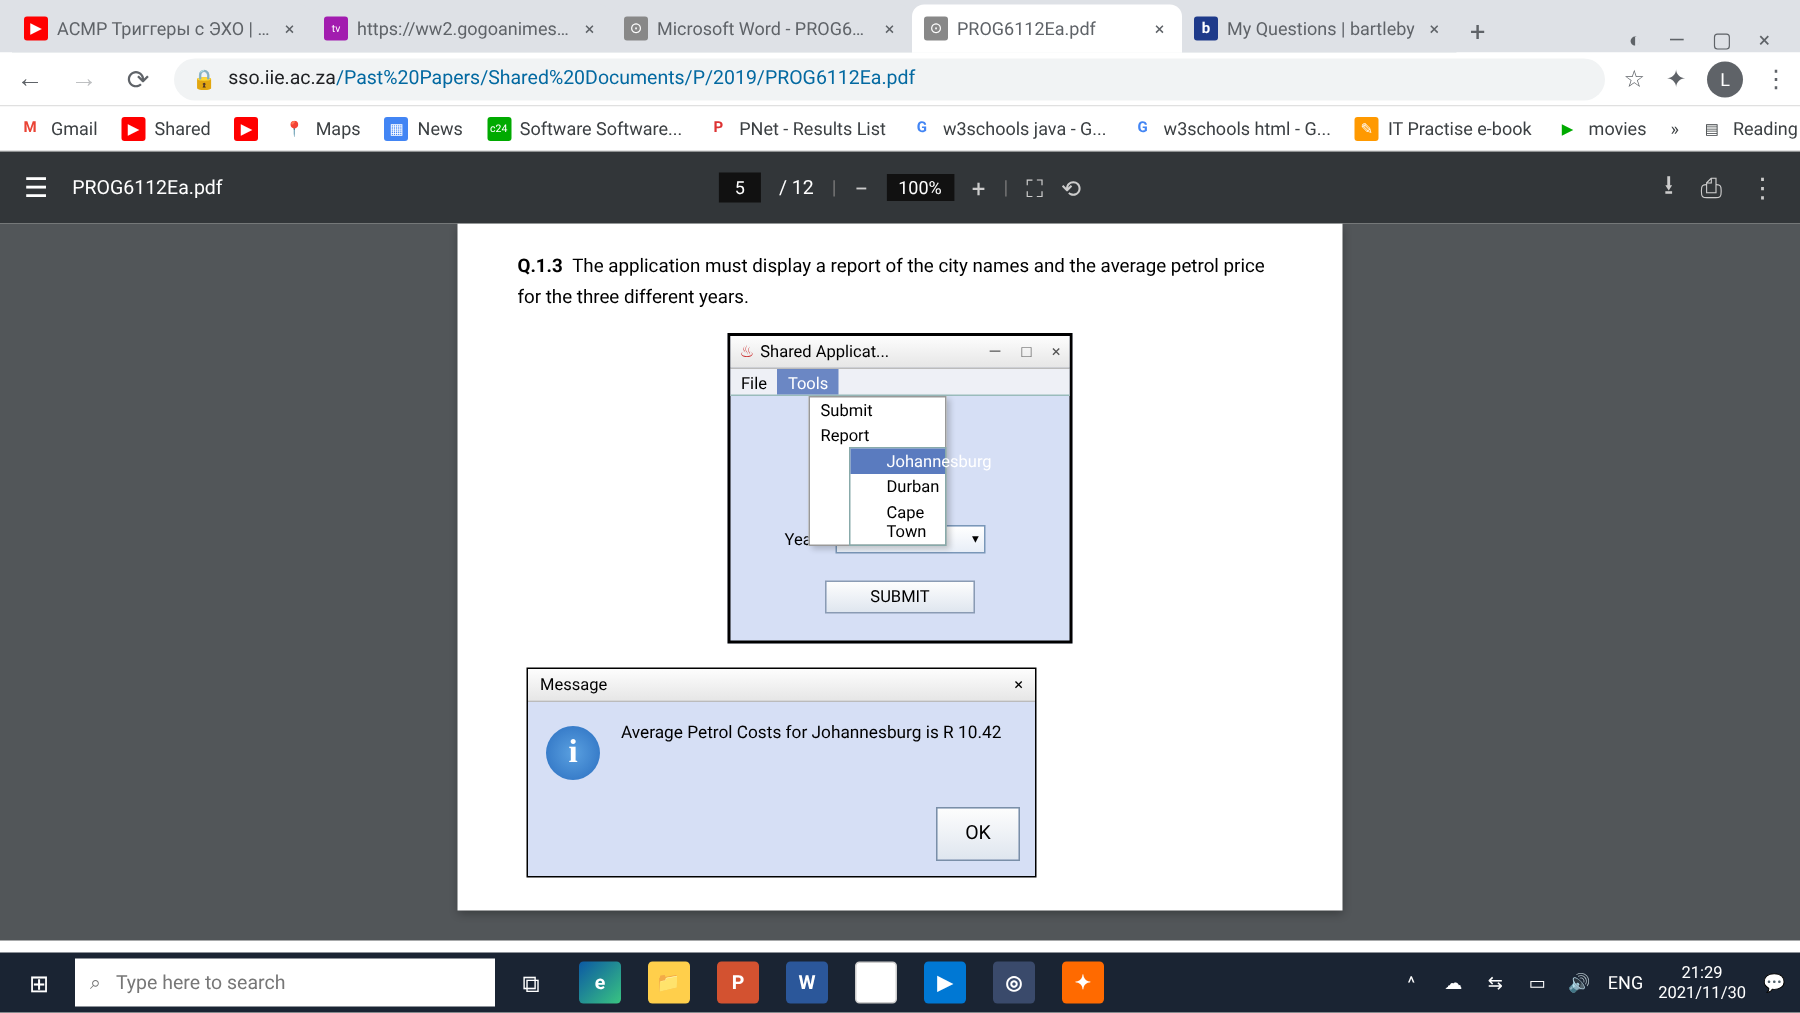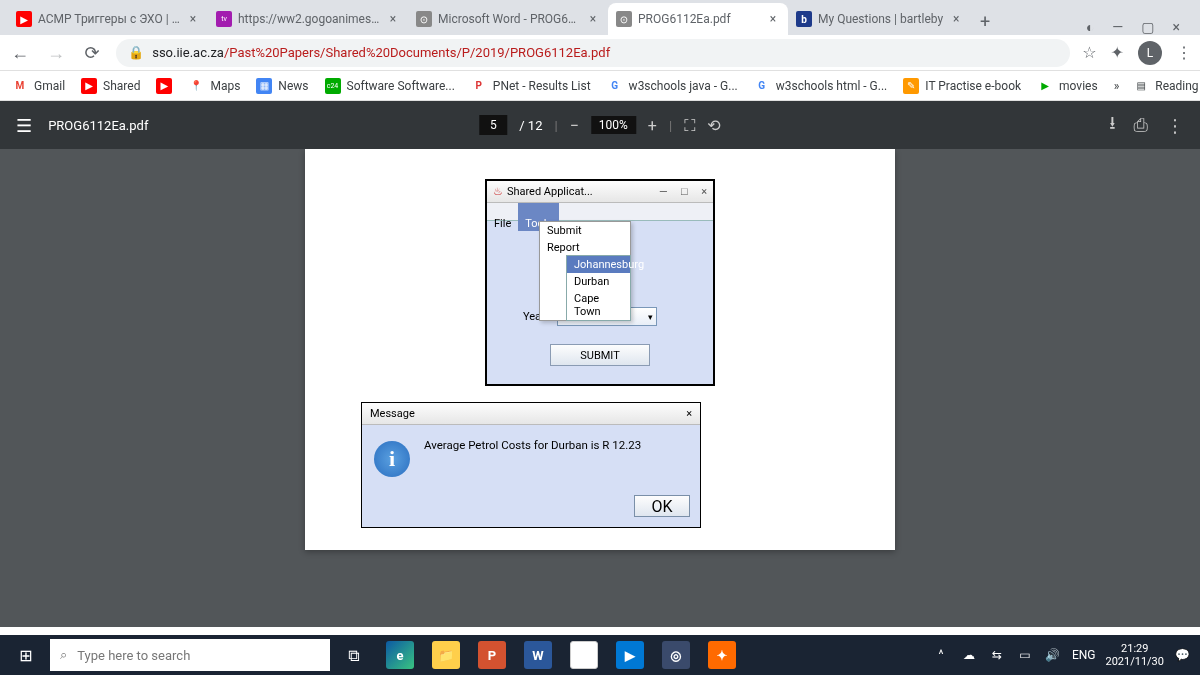--- a/index.html
+++ b/index.html
@@ -9,21 +9,21 @@
 .tab.active{background:#fff}
 .tab-icon{width:16px;height:16px;border-radius:2px;flex-shrink:0;display:flex;align-items:center;justify-content:center;font-size:10px;color:#fff}
 .tab-close{width:14px;height:14px;border-radius:50%;display:flex;align-items:center;justify-content:center;font-size:12px;color:#5f6368;flex-shrink:0;margin-left:auto}
 .tab-title{white-space:nowrap;overflow:hidden;text-overflow:ellipsis;flex:1}
 .newtab{width:28px;height:28px;display:flex;align-items:center;justify-content:center;font-size:18px;color:#5f6368;cursor:pointer}
 .winctrl{margin-left:auto;display:flex;gap:18px;padding-right:12px;align-items:center;color:#5f6368}
 .winctrl span{font-size:14px}
 .addrbar{height:36px;background:#fff;display:flex;align-items:center;padding:0 8px;gap:12px;border-bottom:1px solid #e0e0e0}
 .navbtn{width:24px;height:24px;display:flex;align-items:center;justify-content:center;color:#5f6368;font-size:18px;cursor:pointer}
 .urlbox{flex:1;height:28px;background:#f1f3f4;border-radius:14px;display:flex;align-items:center;padding:0 12px;gap:8px;font-size:13px;color:#202124}
-.urlpath{color:#b91c1c}
+.urlpath{color:#0369a1}
 .rightctrl{display:flex;gap:14px;align-items:center;color:#5f6368;font-size:16px}
 .avatar{width:24px;height:24px;border-radius:50%;background:#5f6368;color:#fff;display:flex;align-items:center;justify-content:center;font-size:12px}
 .bookbar{height:30px;background:#fff;display:flex;align-items:center;padding:0 12px;gap:16px;font-size:12px;color:#3c4043;border-bottom:1px solid #e0e0e0}
 .bm{display:flex;align-items:center;gap:6px;cursor:pointer;white-space:nowrap}
 .bm-icon{width:16px;height:16px;border-radius:2px;display:flex;align-items:center;justify-content:center;font-size:10px}
 .bm-more{margin-left:auto;display:flex;gap:14px;align-items:center}
 .pdfbar{height:48px;background:#323639;color:#fff;display:flex;align-items:center;padding:0 16px;font-size:13px}
 .pdfbar .ham{font-size:18px;margin-right:16px;cursor:pointer}
 .pdfbar .title{flex:0 0 auto}
 .pdfcenter{position:absolute;left:50%;transform:translateX(-50%);display:flex;align-items:center;gap:12px}
@@ -36,40 +36,40 @@
 .pdfview::-webkit-scrollbar-track{background:#f1f1f1}
 .pdfview::-webkit-scrollbar-thumb{background:#c1c1c1}
 .page{width:590px;background:#fff;margin:0 auto;padding:18px 40px 22px;box-shadow:0 2px 6px rgba(0,0,0,.3)}
 .qline{font-size:12.5px;line-height:1.7;color:#000;margin-bottom:2px}
 .qline b{font-weight:700}
 .app1{width:230px;border:2px solid #000;margin:12px auto 16px;background:#d6dff5}
 .app1-title{height:22px;background:linear-gradient(#fdfdfd,#e6e6e6);display:flex;align-items:center;padding:0 6px;font-size:11px;gap:4px;border-bottom:1px solid #bbb}
 .app1-title .spacer{flex:1}
 .app1-title .wc{font-size:11px;color:#555;cursor:pointer}
 .app1-menu{height:18px;background:#eef0f6;display:flex;font-size:11px;align-items:stretch;border-bottom:1px solid #9bb}
-.app1-menu .mi{padding:14px 7px;cursor:pointer}
+.app1-menu .mi{padding:3px 7px;cursor:pointer}
 .app1-menu .mi.sel{background:#6b87c4;color:#fff}
 .app1-body{padding:4px 10px 14px;position:relative}
 .dropdown{position:absolute;left:52px;top:0;background:#fff;border:1px solid #999;font-size:11px;width:92px;box-shadow:2px 2px 4px rgba(0,0,0,.2);z-index:2}
 .dropdown .di{padding:2px 7px;cursor:pointer}
 .dropdown .subcombo{border:1px solid #8aa;margin:-1px}
-.dropdown .ci{padding:2px 7px;cursor:pointer}
+.dropdown .ci{padding:2px 24px;cursor:pointer}
 .dropdown .ci.sel{background:#5a7bbf;color:#fff}
 .yrow{display:flex;align-items:center;gap:10px;font-size:11px;margin-top:82px;margin-left:26px}
 .ycombo{width:100px;height:19px;border:1px solid #7a97b8;background:linear-gradient(#fff,#e8eef7);display:flex;align-items:center;padding:0 6px;font-size:11px;cursor:pointer;position:relative}
 .ycombo::after{content:"▾";position:absolute;right:4px;font-size:9px}
 .subbtn{width:100px;height:22px;margin:18px auto 4px;background:linear-gradient(#fdfdfd,#dfe6ef);border:1px solid #8a9bb3;font-size:11px;display:flex;align-items:center;justify-content:center;cursor:pointer}
 .sample{font-size:12.5px;margin:10px 0 8px}
-.msgbox{width:340px;border:1px solid #000;margin-left:16px}
+.msgbox{width:340px;border:1px solid #000;margin-left:6px}
 .msg-title{height:22px;background:linear-gradient(#fdfdfd,#e6e6e6);display:flex;align-items:center;padding:0 8px;font-size:11px;border-bottom:1px solid #bbb}
 .msg-title .spacer{flex:1}
 .msg-body{background:#d6dff5;padding:12px;display:flex;gap:14px;font-size:11.5px;line-height:1.55}
 .info-icon{width:36px;height:36px;border-radius:50%;background:radial-gradient(#5aa0e0,#2a6ec0);color:#fff;display:flex;align-items:center;justify-content:center;font-family:Georgia,serif;font-size:22px;font-weight:700;flex-shrink:0;margin-top:4px}
 .msg-foot{background:#d6dff5;padding:6px 10px 10px;display:flex;justify-content:flex-end}
-.okbtn{width:56px;height:22px;background:linear-gradient(#fdfdfd,#dfe6ef);border:1px solid #7a8fa8;font-size:16px;display:flex;align-items:center;justify-content:center;cursor:pointer}
+.okbtn{width:56px;height:36px;background:linear-gradient(#fdfdfd,#dfe6ef);border:1px solid #7a8fa8;font-size:13px;display:flex;align-items:center;justify-content:center;cursor:pointer}
 .taskbar{height:40px;background:#1a2433;display:flex;align-items:center;padding:0 4px;gap:2px;position:absolute;bottom:0;left:0;right:0;color:#fff;font-size:12px}
 .tbtn{width:44px;height:40px;display:flex;align-items:center;justify-content:center;cursor:pointer;font-size:16px}
 .search{height:32px;width:280px;background:#fff;color:#777;display:flex;align-items:center;padding:0 10px;gap:10px;font-size:13px}
 .tray{margin-left:auto;display:flex;align-items:center;gap:10px;padding-right:4px;font-size:12px}
 .tray .clock{text-align:center;font-size:11px;line-height:1.2}
 .tico{width:18px;height:18px;display:flex;align-items:center;justify-content:center}
 .appico{width:28px;height:28px;border-radius:3px;display:flex;align-items:center;justify-content:center;font-size:13px;font-weight:700}
 </style>
 </head>
 <body>
@@ -194,20 +194,21 @@
   </div>
   <div class="pdfright">
     <span>⭳</span>
     <span>⎙</span>
     <span>⋮</span>
   </div>
 </div>
 
 <div class="pdfview">
   <div class="page">
+    <div class="qline"><b>Q.1.3</b>&nbsp;&nbsp;<span>The application must display a report of the city names and the average petrol price for the three different years.</span></div>
 
     <div class="app1">
       <div class="app1-title">
         <span style="color:#c33">♨</span>
         <span>Shared Applicat...</span>
         <span class="spacer"></span>
         <span class="wc">—</span>&nbsp;&nbsp;
         <span class="wc">□</span>&nbsp;&nbsp;
         <span class="wc">×</span>
       </div>
@@ -238,21 +239,21 @@
 
     <div class="msgbox">
       <div class="msg-title">
         <span>Message</span>
         <span class="spacer"></span>
         <span>×</span>
       </div>
       <div class="msg-body">
         <div class="info-icon">i</div>
         <div>
-          <div>Average Petrol Costs for Durban is R 12.23</div>
+          <div>Average Petrol Costs for Johannesburg is R 10.42</div>
         </div>
       </div>
       <div class="msg-foot">
         <div class="okbtn">OK</div>
       </div>
     </div>
   </div>
 </div>
 
 <div class="taskbar">

